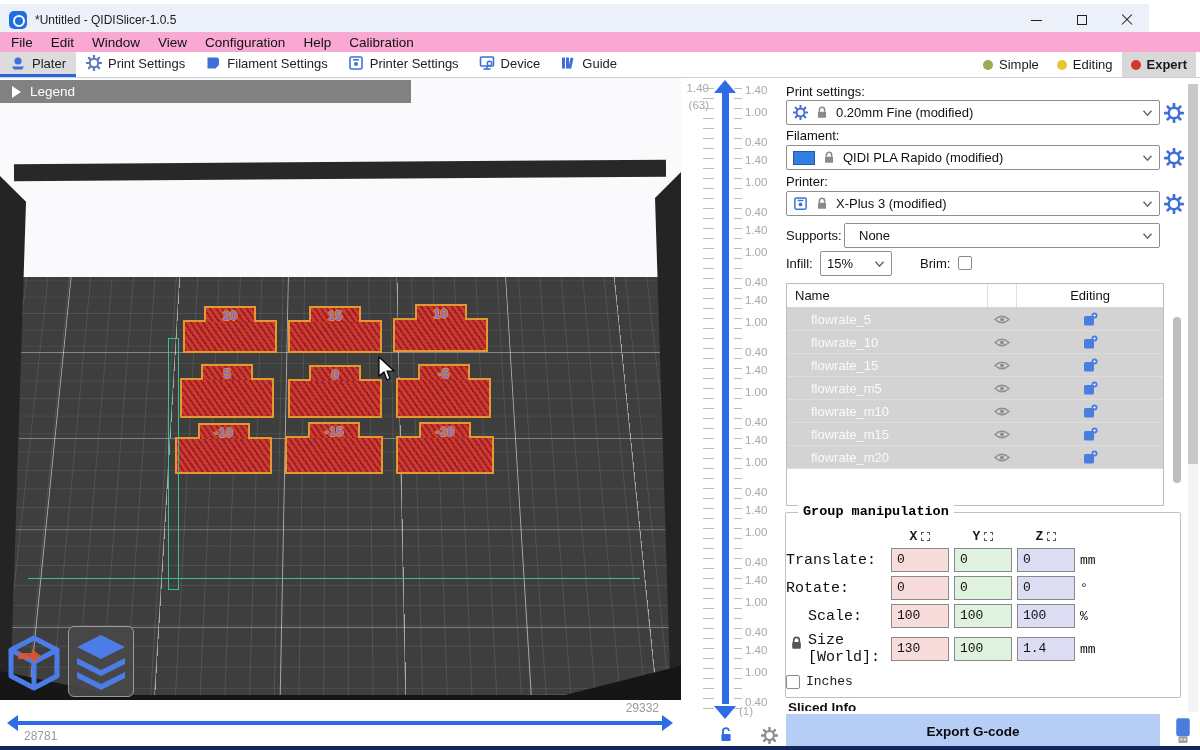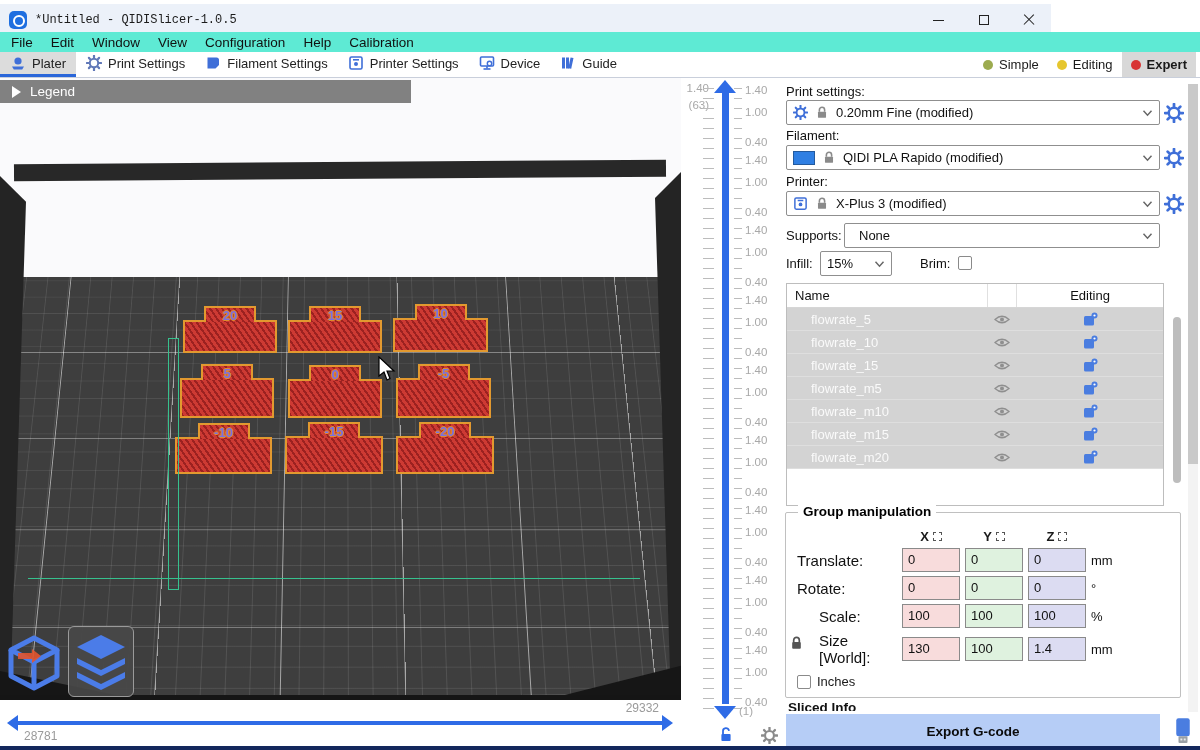--- a/index.html
+++ b/index.html
@@ -1,33 +1,33 @@
 <!DOCTYPE html>
 <html><head>
 <meta charset="utf-8">
 <style>
   * { margin:0; padding:0; box-sizing:border-box; }
   html,body { width:1200px; height:750px; overflow:hidden; }
   body { font-family:"Liberation Sans", sans-serif; position:relative; background:#fff; color:#1a1a1a; }
 
   
-  .titlebar { position:absolute; left:0; top:4px; width:1051px; height:32px; background:#ecf1f9; display:flex; align-items:center;font-family:Liberation Mono, monospace; }
+  .titlebar { position:absolute; left:0; top:4px; width:1149px; height:32px; background:#ecf1f9; display:flex; align-items:center; }
   .app-icon { width:18px; height:18px; margin:0 8px 0 9px; background:#1f6fe0; border-radius:5px; position:relative; }
   .app-icon::after { content:""; position:absolute; left:4px; top:4px; width:8px; height:8px; border:2px solid #fff; border-radius:50%; }
   .title-text { font-size:12px; color:#1b1b1b; }
   .win-btns { margin-left:auto; display:flex; height:32px; }
   .win-btn { width:45px; height:32px; display:flex; align-items:center; justify-content:center; }
   .glyph-min { width:11px; height:1px; background:#222; }
   .glyph-max { width:10px; height:10px; border:1px solid #222; }
   .glyph-close { position:relative; width:12px; height:12px; }
   .glyph-close::before,.glyph-close::after { content:""; position:absolute; left:-1px; top:5px; width:14px; height:1.4px; background:#222; }
   .glyph-close::before { transform:rotate(45deg); } .glyph-close::after { transform:rotate(-45deg); }
 
   
-  .menubar { position:absolute; left:0; top:32px; width:1200px; height:20px; background:#5eead4; display:flex; align-items:center; padding-left:2px; }
+  .menubar { position:absolute; left:0; top:32px; width:1200px; height:20px; background:#f9a8d4; display:flex; align-items:center; padding-left:2px; }
   .menu-item { font-size:13.5px; padding:0 9px; color:#111; }
 
   
   .tabbar { position:absolute; left:0; top:52px; width:1200px; height:26px; background:#fff; border-bottom:1px solid #c9cfdb; display:flex; align-items:stretch; }
   .tab { display:flex; align-items:center; gap:6px; padding:0 10px; font-size:13px; color:#222; border-bottom:3px solid transparent; }
   .tab svg { display:block; }
   .tab.active { background:#dcdcdc; border-bottom-color:#2a66d9; }
   .modes { margin-left:auto; display:flex; align-items:stretch; margin-right:4px; }
   .mode { display:flex; align-items:center; gap:6px; padding:0 9px; font-size:13px; }
   .mode-dot { width:10px; height:10px; border-radius:50%; }
@@ -123,21 +123,21 @@
   .obj-header { display:grid; grid-template-columns:200px 30px 1fr; height:24px; align-items:center; border-bottom:1px solid #d6d6d6; }
   .obj-header .h-name { padding-left:8px; color:#111; }
   .obj-header .h-mid { border-left:1px solid #e0e0e0; border-right:1px solid #e0e0e0; height:100%; }
   .obj-header .h-edit { text-align:center; color:#111; }
   .obj-row { display:grid; grid-template-columns:200px 30px 1fr; height:23px; align-items:center; background:#d3d3d3; border-bottom:1px solid rgba(255,255,255,.25); }
   .obj-row .r-name { padding-left:24px; color:#fafafa; font-size:13px; }
   .obj-row .r-eye, .obj-row .r-edit { display:flex; justify-content:center; align-items:center; }
   .obj-scroll { position:absolute; left:386px; top:33px; width:8px; height:166px; background:#bdbdbd; border-radius:4px; }
 
   
-  .gm { position:absolute; left:3px; top:434px; width:396px; height:186px; border:1px solid #c0c0c0; border-radius:2px; padding:4px 0 0 11px; }
+  .gm { position:absolute; left:3px; top:434px; width:396px; height:186px; border:1px solid #c0c0c0; border-radius:2px; padding:4px 0 0 0;font-family:Liberation Mono, monospace; }
   .gm-legend { position:absolute; left:12px; top:-9px; background:#fff; padding:0 5px; font-weight:bold; font-size:13.5px; color:#000; }
   .gm-head { display:grid; grid-template-columns:100px 58px 58px 58px 34px; column-gap:5px; margin-top:12px; }
   .gm-axis { display:flex; align-items:center; justify-content:center; gap:4px; font-weight:bold; font-size:13px; }
   .gm-axis .axicon { width:9px; height:9px; border:1px dashed #555; display:inline-block; }
   .gm-row { display:grid; grid-template-columns:100px 58px 58px 58px 34px; column-gap:5px; align-items:center; margin-top:4px; }
   .gm-row .mlabel { font-size:15px; color:#111; }
   .gm-row:nth-of-type(n+3) .mlabel { padding-left:22px; }
   .mfield { height:24px; border:1px solid #8a8a8a; font-size:13px; padding:3px 0 0 5px; color:#111; }
   .mfield.fx { background:#f8dcdc; } .mfield.fy { background:#dff2df; } .mfield.fz { background:#dcdcf2; }
   .munit { font-size:13px; color:#111; }

